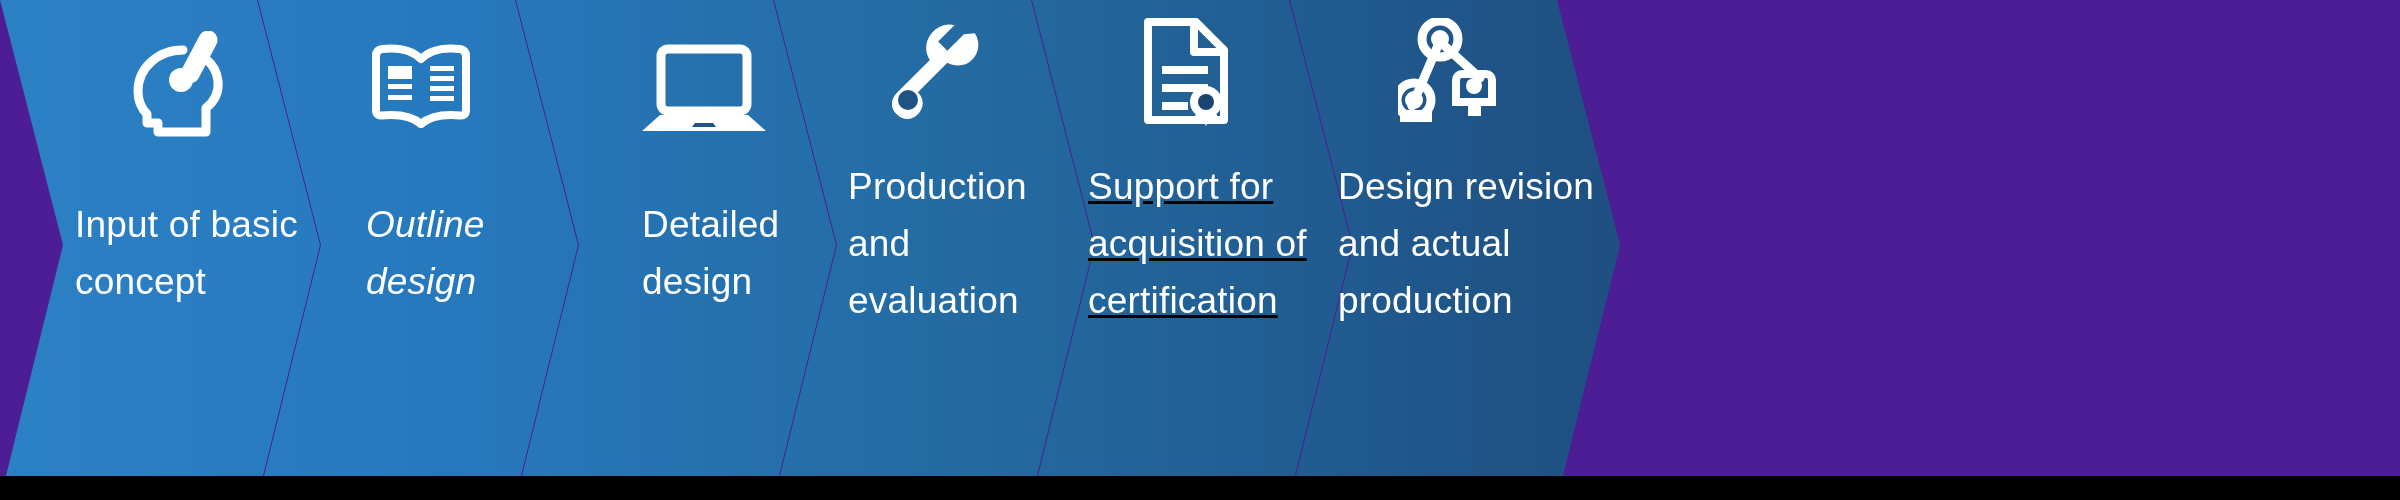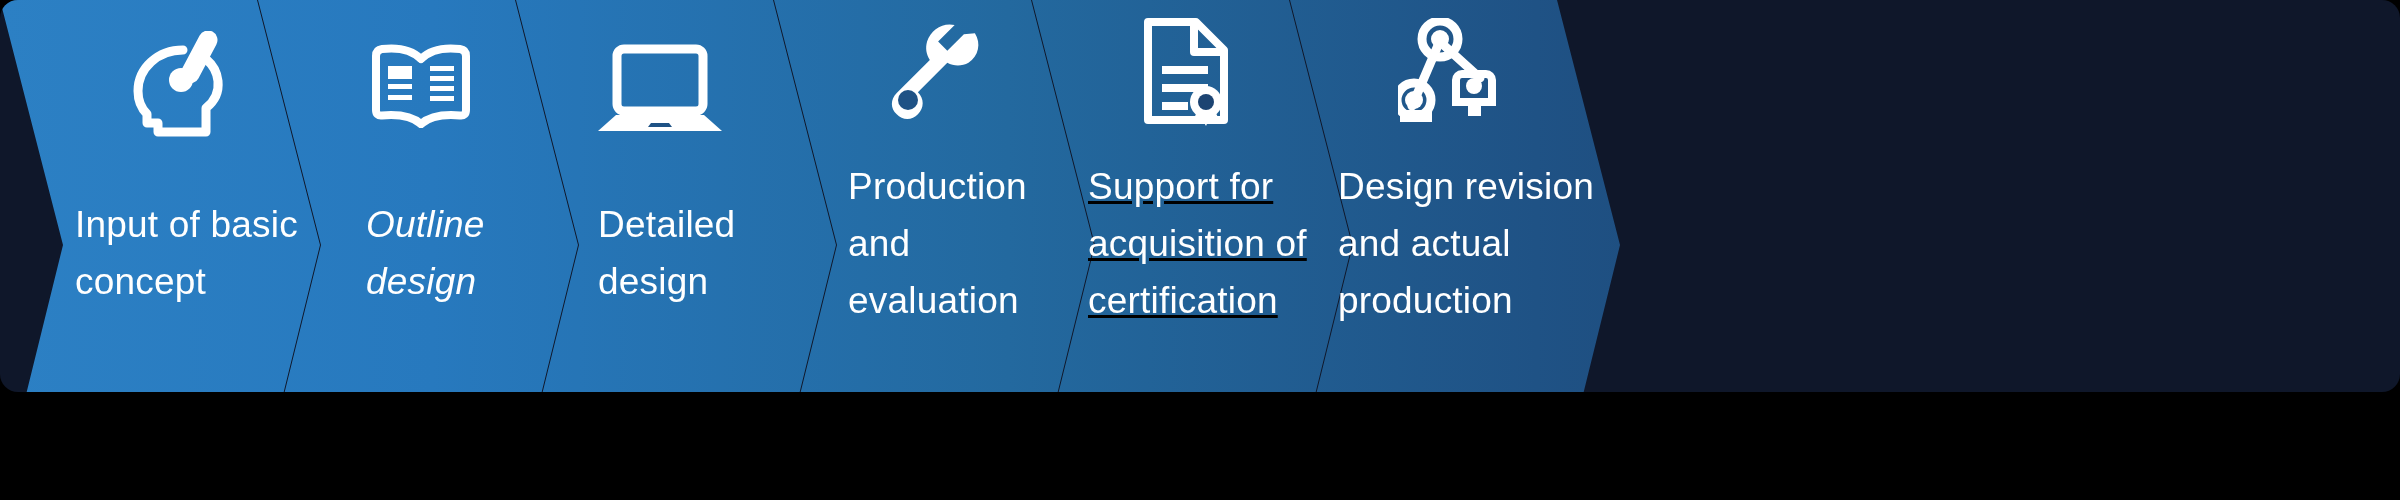--- a/index.html
+++ b/index.html
@@ -10,24 +10,23 @@
   body {
     width: 2400px;
     height: 500px;
     overflow: hidden;
     font-family: "Liberation Sans", sans-serif;
   }
 
   #banner {
     position: relative;
     width: 2400px;
-    height: 392px;
-    background: #0f172a;
+    height: 476px;
+    background: #4c1d95;
     overflow: hidden;
-    border-radius: 18px;
   }
 
   
   .gradient-layer {
     position: absolute;
     left: 0;
     top: 0;
     width: 2400px;
     height: 500px;
     background: linear-gradient(90deg, #2C80C4 0%, #2779BE 18%, #23699F 42%, #1F5285 64%, #1C4472 82%, #1B3A63 100%);
@@ -111,21 +110,21 @@
         </svg>
       </span>
     </div>
     <div class="label" style="margin-left:108px; margin-top:26px;font-style:italic;">Outline
 design</div>
   </div>
 
   <div class="chevron" style="left:516px; width:320px; clip-path: polygon(0px 0px, 257px 0px, 320px 245px, 257px 500px, 0px 500px, 63px 245px);">
     <div class="gradient-layer" style="left:-516px;"></div>
   </div>
-  <div class="chevron-content" style="left:496px; width:320px;">
+  <div class="chevron-content" style="left:540px; width:320px;">
     <div class="icon-wrap" style="padding-left:100px;">
       <span>
         <svg width="128" height="96" viewBox="0 0 128 96" fill="none">
           <rect x="21" y="12" width="86" height="62" rx="7" stroke="#FFFFFF" stroke-width="9" fill="none"></rect>
           <path d="M20 78 L108 78 L126 94 L2 94 Z" fill="#FFFFFF"></path>
           <path d="M55 86 L73 86 L76 90 L52 90 Z" fill="#1F5285"></path>
         </svg>
       </span>
     </div>
     <div class="label" style="margin-left:102px; margin-top:26px;">Detailed

